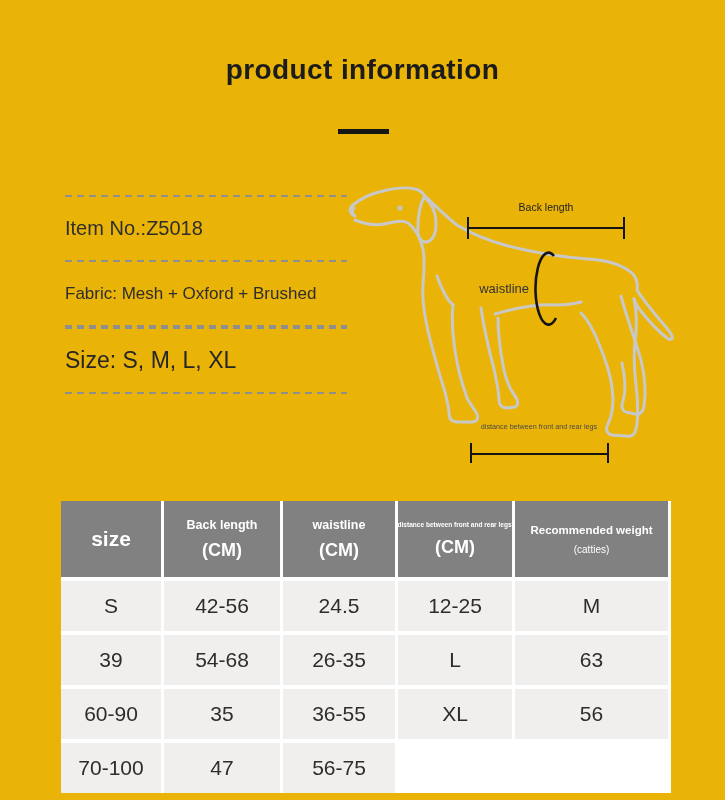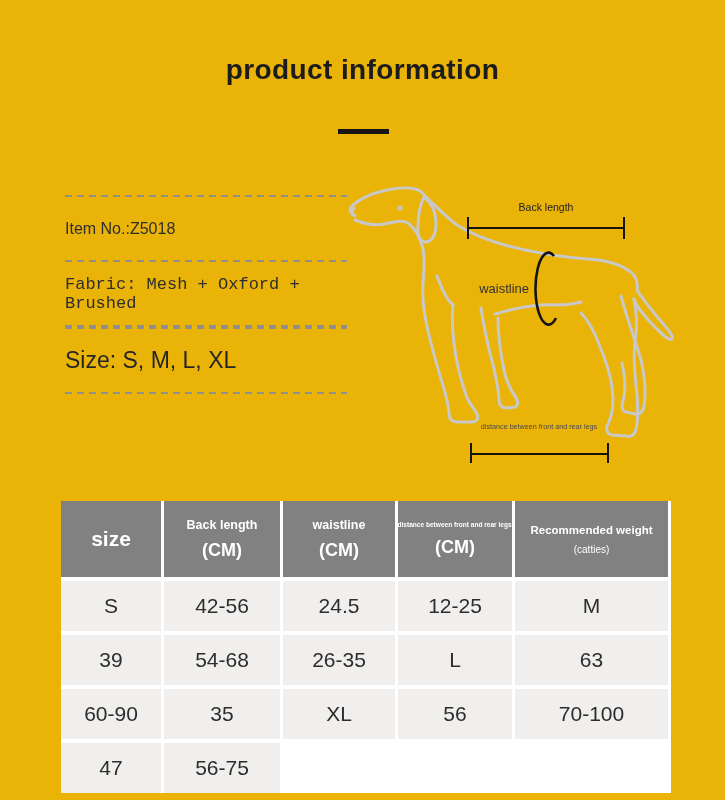--- a/index.html
+++ b/index.html
@@ -11,22 +11,22 @@
   .page-title { position:absolute; top:54px; left:0; width:100%; text-align:center;
                 font-size:28px; font-weight:600; color:#1c1c1c; letter-spacing:0.4px; }
   .title-dash { position:absolute; top:129px; left:50%; margin-left:-25px;
                 width:51px; height:5px; background:#161616; }
 
   
   .specs { position:absolute; left:65px; top:195px; width:282px; }
   .dashline { height:2px; width:100%;
               background:repeating-linear-gradient(90deg,#8f8f8f 0 7px,transparent 7px 12px); }
   .spec-row { height:63px; display:flex; align-items:center; color:#2e2e2e; }
-  .spec-item-no { font-size:16px; }
-  .spec-fabric  { font-size:17px;font-family:Liberation Mono, monospace; }
+  .spec-item-no { font-size:20px; }
+  .spec-fabric  { font-size:17px; }
   .spec-color   { font-size:14.5px; color:#3c3c3c; }
   .spec-size    { font-size:23px; color:#262626;text-align:center; }
 
   
   .dog-figure { position:absolute; left:345px; top:172px; width:340px; height:302px; }
   .dog-figure svg { display:block; }
   .svg-label { font-family:"Liberation Sans", sans-serif; }
 
   
   .size-table { position:absolute; left:61px; top:501px; width:610px;
@@ -135,20 +135,21 @@
 
     <div class="td td-size">M</div>
     <div class="td">39</div>
     <div class="td">54-68</div>
     <div class="td">26-35</div>
 
     <div class="td td-size">L</div>
     <div class="td">63</div>
     <div class="td">60-90</div>
     <div class="td">35</div>
+    <div class="td">36-55</div>
 
     <div class="td td-size">XL</div>
     <div class="td">56</div>
     <div class="td">70-100</div>
     <div class="td">47</div>
     <div class="td">56-75</div>
   </section>
 
 </div>
 

